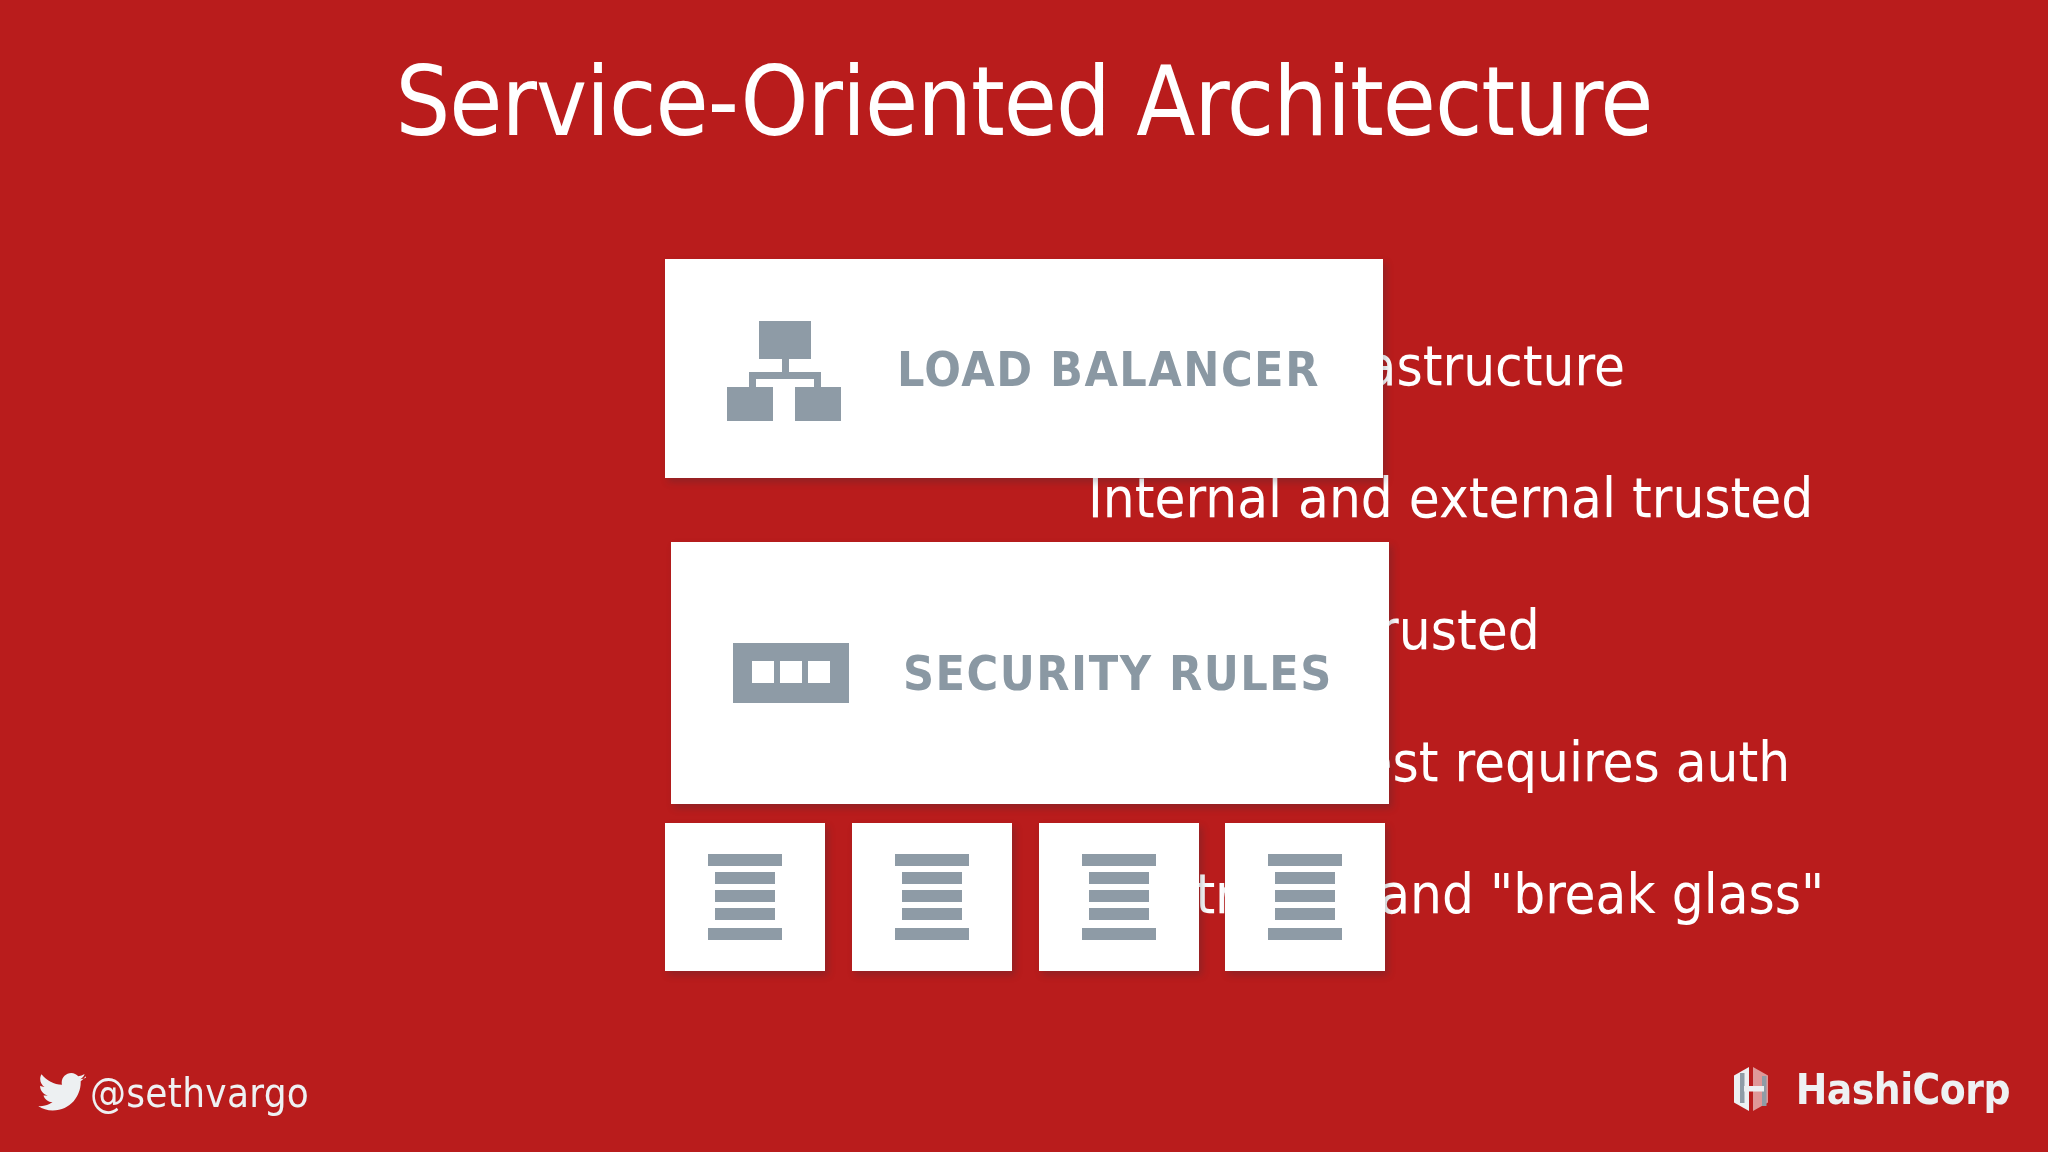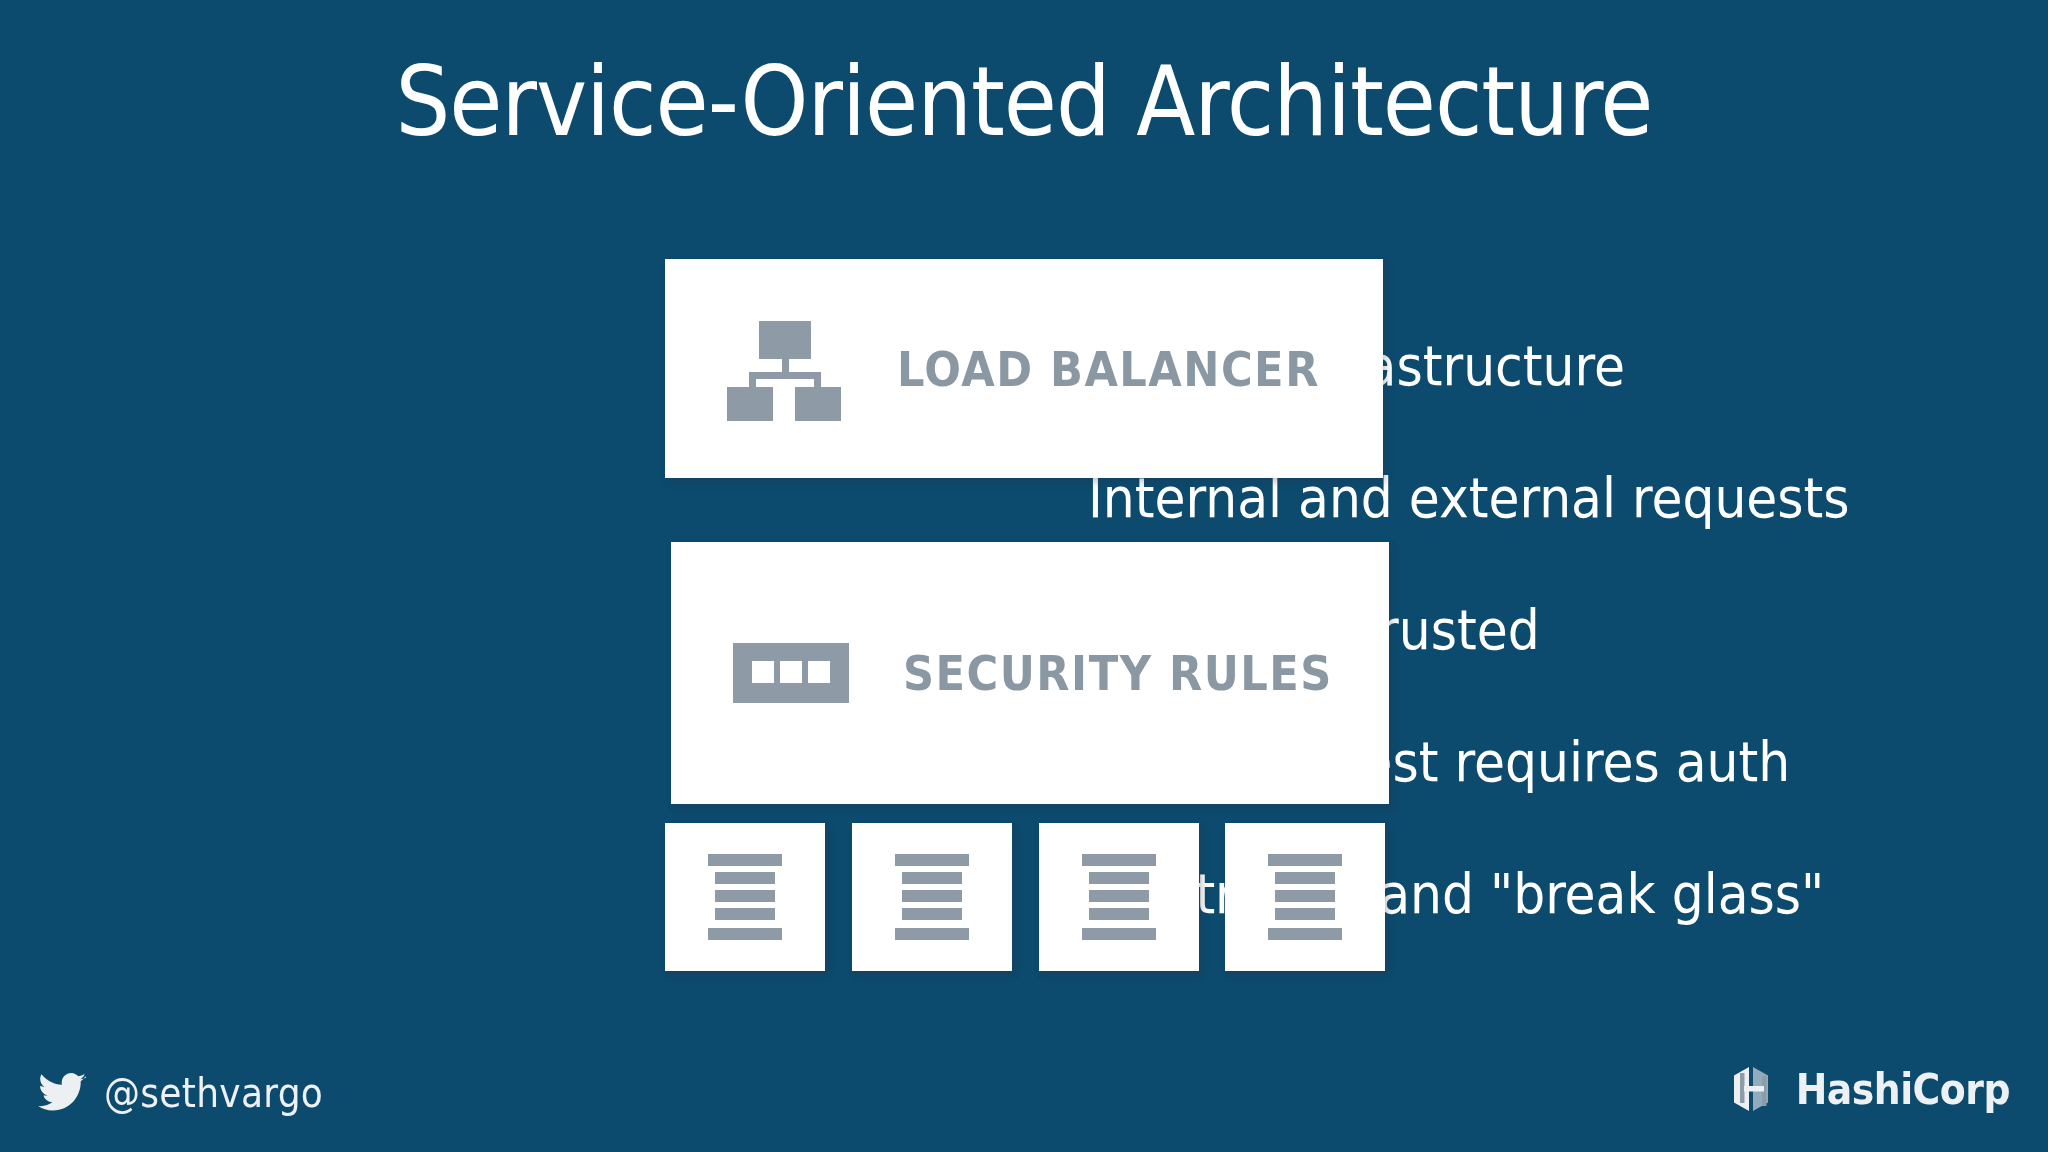--- a/index.html
+++ b/index.html
@@ -7,21 +7,21 @@
     padding: 0;
     background: #8f9ca6;
   }
   body {
     font-family: "DejaVu Sans", sans-serif;
   }
   .slide {
     position: relative;
     width: 2048px;
     height: 1152px;
-    background: #0c4a6e;
+    background: #b91c1c;
     overflow: hidden;
   }
 
   
   .title {
     position: absolute;
     left: 0;
     top: 50px;
     width: 2048px;
     text-align: center;
@@ -179,21 +179,21 @@
     position: absolute;
     left: 38px;
     bottom: 36px;
     display: flex;
     align-items: center;
   }
   .twitter-handle {
     color: #eef1f3;
     font-family: "DejaVu Sans Condensed", "Liberation Sans Narrow", "Liberation Sans", sans-serif;
     font-size: 40px;
-    margin-left: 18px;
+    margin-left: 4px;
     letter-spacing: 0.3px;
   }
   .bird { width: 48px; height: 40px; display: block; }
 
   .footer-right {
     position: absolute;
     right: 38px;
     bottom: 38px;
     display: flex;
     align-items: center;
@@ -210,21 +210,21 @@
 </style>
 </head>
 <body>
 
 <div class="slide">
 
   <div class="title">Service-Oriented Architecture</div>
 
   <div class="bullets">
     <div class="bullet">Shared infrastructure</div>
-    <div class="bullet">Internal and external requests</div>
+    <div class="bullet">Internal and external trusted</div>
     <div class="bullet">Nothing is trusted</div>
     <div class="bullet">Every request requires auth</div>
     <div class="bullet">Exfiltration and "break glass"</div>
   </div>
 
   <div class="cards-layer">
 
     <div class="wide-card" id="card-load-balancer">
       <div class="card-inner">
         <div class="icon-loadbalancer">

